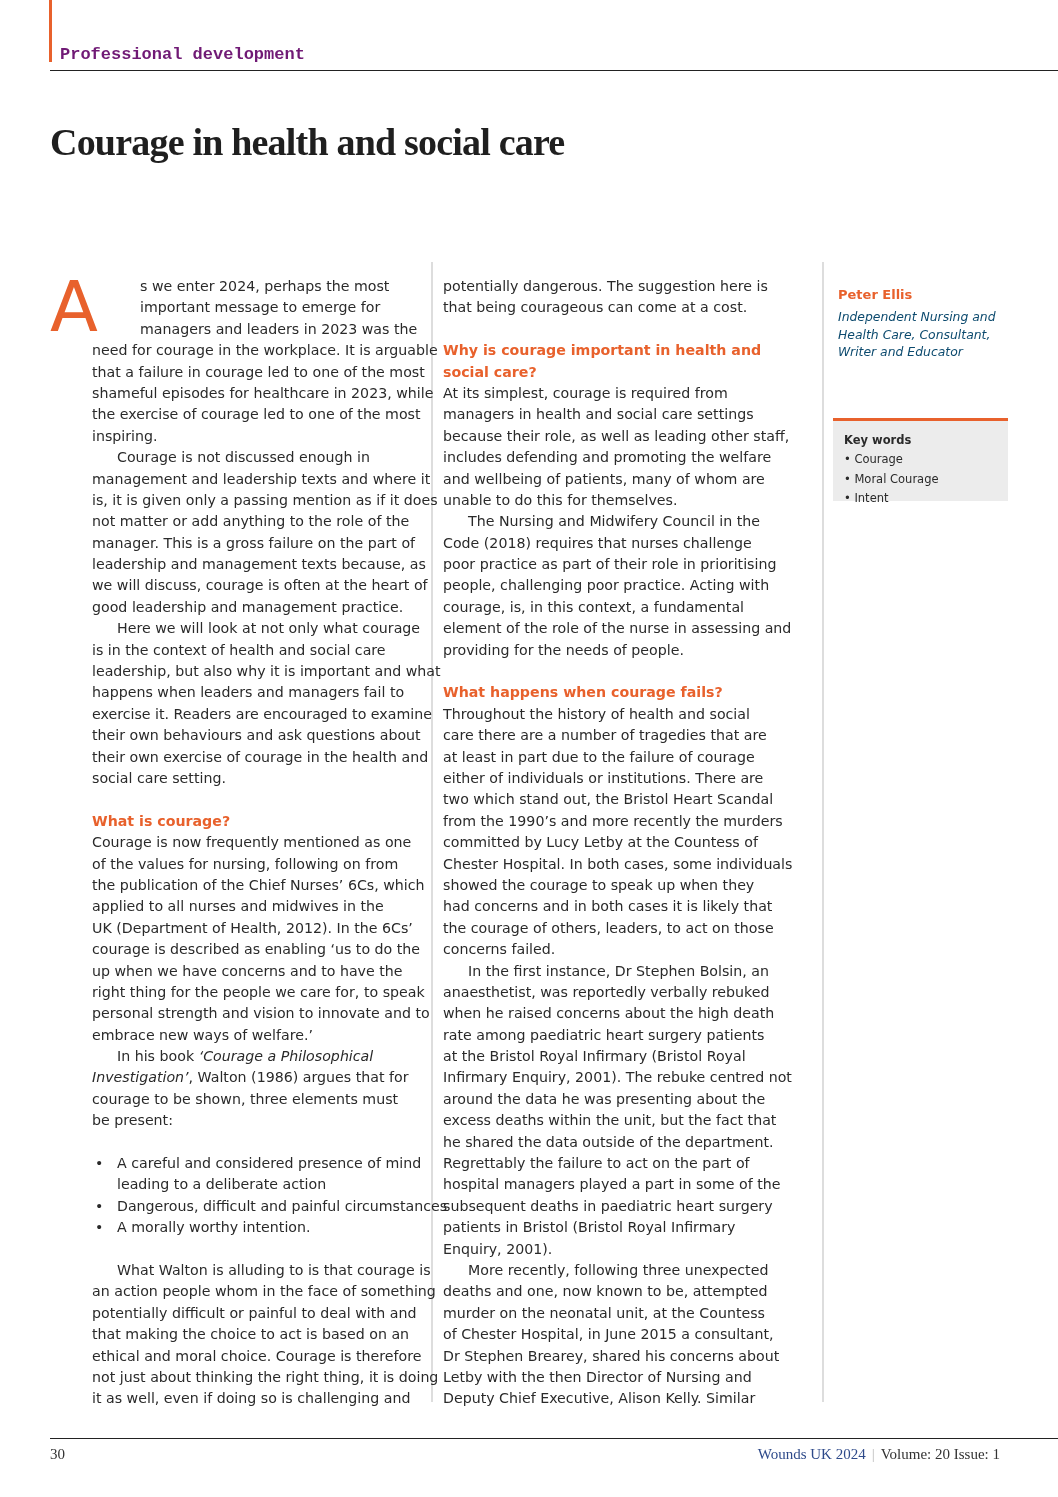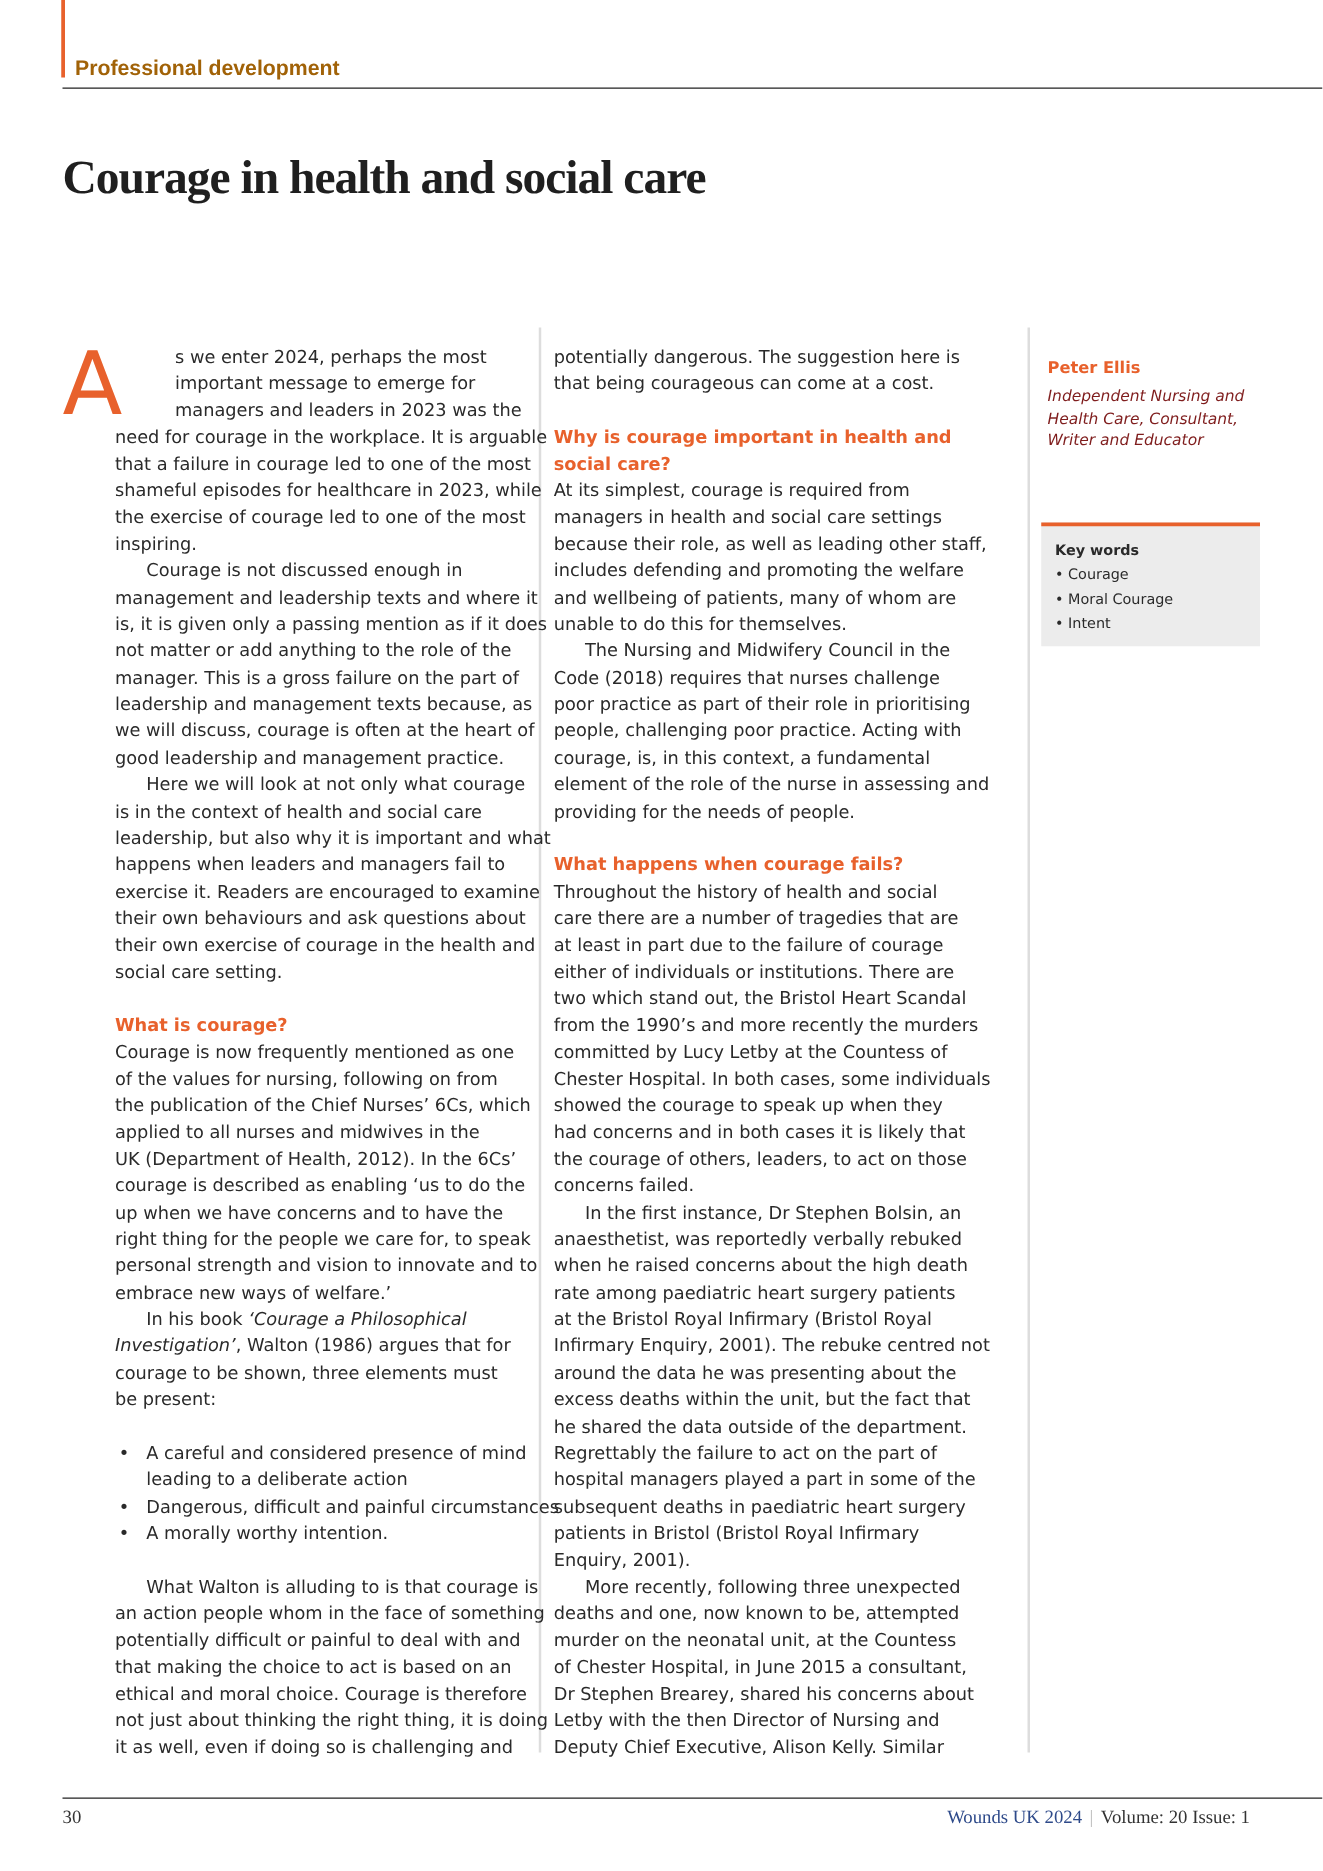--- a/index.html
+++ b/index.html
@@ -1,39 +1,39 @@
 <!DOCTYPE html>
 <html><head>
 <meta charset="utf-8">
 <style>
   html, body { margin: 0; padding: 0; background: #ffffff; }
   body { width: 1058px; height: 1497px; position: relative; overflow: hidden; color: #222222; }
   .abs { position: absolute; }
   .section-bar { left: 49px; top: 0; width: 3px; height: 62px; background: #e8612c; }
-  .section-label { left: 60px; top: 45px; font-family: Liberation Sans, sans-serif; font-weight: bold; font-size: 17px; color: #a16207; white-space: nowrap; }
+  .section-label { left: 60px; top: 45px; font-family: Liberation Mono, monospace; font-weight: bold; font-size: 17px; color: #701a75; white-space: nowrap; }
   .top-rule { left: 50px; top: 70px; width: 1008px; height: 1px; background: #222222; }
   .title { left: 50px; top: 112px; font-family: "Liberation Serif", serif; font-weight: bold; font-size: 38px; line-height: 60px; color: #1f1f1f; letter-spacing: -0.8px; white-space: nowrap; }
   .col { position: absolute; font-family: "DejaVu Sans", sans-serif; font-size: 14.2px; line-height: 21.4px; color: #2a2a2a; }
   .col .ln { display: block; height: 21.4px; white-space: nowrap; }
   .col .ind { padding-left: 25px; }
   .col .gap { display: block; height: 21.4px; }
   .col .hd { display: block; height: 21.4px; white-space: nowrap; color: #e8612c; font-weight: bold; }
   .col .bul { display: block; height: 21.4px; white-space: nowrap; padding-left: 25px; position: relative; }
   .col .bul .dot { position: absolute; left: 3px; top: 0; }
   .col .bulc { display: block; height: 21.4px; white-space: nowrap; padding-left: 25px; }
   .col1 { left: 68px; top: 276px; width: 375px; margin-left: 24px; }
   .col2 { left: 443px; top: 276px; width: 375px; }
   .dropcap { position: absolute; left: 50px; top: 272px; font-family: "DejaVu Sans", sans-serif; font-size: 70px; line-height: 70px; color: #e8612c; }
   .col1 .dc { padding-left: 48px; }
   .divider1 { left: 431px; top: 262px; width: 2px; height: 1140px; background: #dddddd; }
   .divider2 { left: 822px; top: 262px; width: 2px; height: 1140px; background: #dddddd; }
   .author-name { left: 838px; top: 287px; font-family: "DejaVu Sans", sans-serif; font-weight: bold; font-size: 13px; color: #e8612c; white-space: nowrap; }
-  .author-aff { left: 838px; top: 308px; width: 180px; font-family: "DejaVu Sans", sans-serif; font-style: italic; font-size: 12.4px; line-height: 17.5px; color: #7f1d1d; }
+  .author-aff { left: 838px; top: 308px; width: 180px; font-family: "DejaVu Sans", sans-serif; font-style: italic; font-size: 12.4px; line-height: 17.5px; color: #0c4a6e; }
   .author-aff .ln { display: block; white-space: nowrap; }
-  .kw-box { left: 833px; top: 418px; width: 175px; height: 99px; background: #ececec; border-top: 3px solid #e8612c; box-sizing: border-box; padding: 10px 0 0 11px; font-family: "DejaVu Sans", sans-serif; font-size: 11.5px; line-height: 19.3px; color: #2a2a2a; }
+  .kw-box { left: 833px; top: 418px; width: 175px; height: 83px; background: #ececec; border-top: 3px solid #e8612c; box-sizing: border-box; padding: 10px 0 0 11px; font-family: "DejaVu Sans", sans-serif; font-size: 11.5px; line-height: 19.3px; color: #2a2a2a; }
   .kw-title { display: block; font-weight: bold; }
   .kw-item { display: block; white-space: nowrap; }
   .bottom-rule { left: 50px; top: 1438px; width: 1008px; height: 1px; background: #222222; }
   .page-num { left: 50px; top: 1446px; font-family: "Liberation Serif", serif; font-size: 15px; color: #333333; }
   .footer-right { right: 58px; top: 1446px; font-family: "Liberation Serif", serif; font-size: 15px; white-space: nowrap; }
   .footer-journal { color: #2e4a8a; }
   .footer-sep { color: #bbbbbb; margin: 0 6px; }
   .footer-vol { color: #333333; }
 </style>
 </head>

